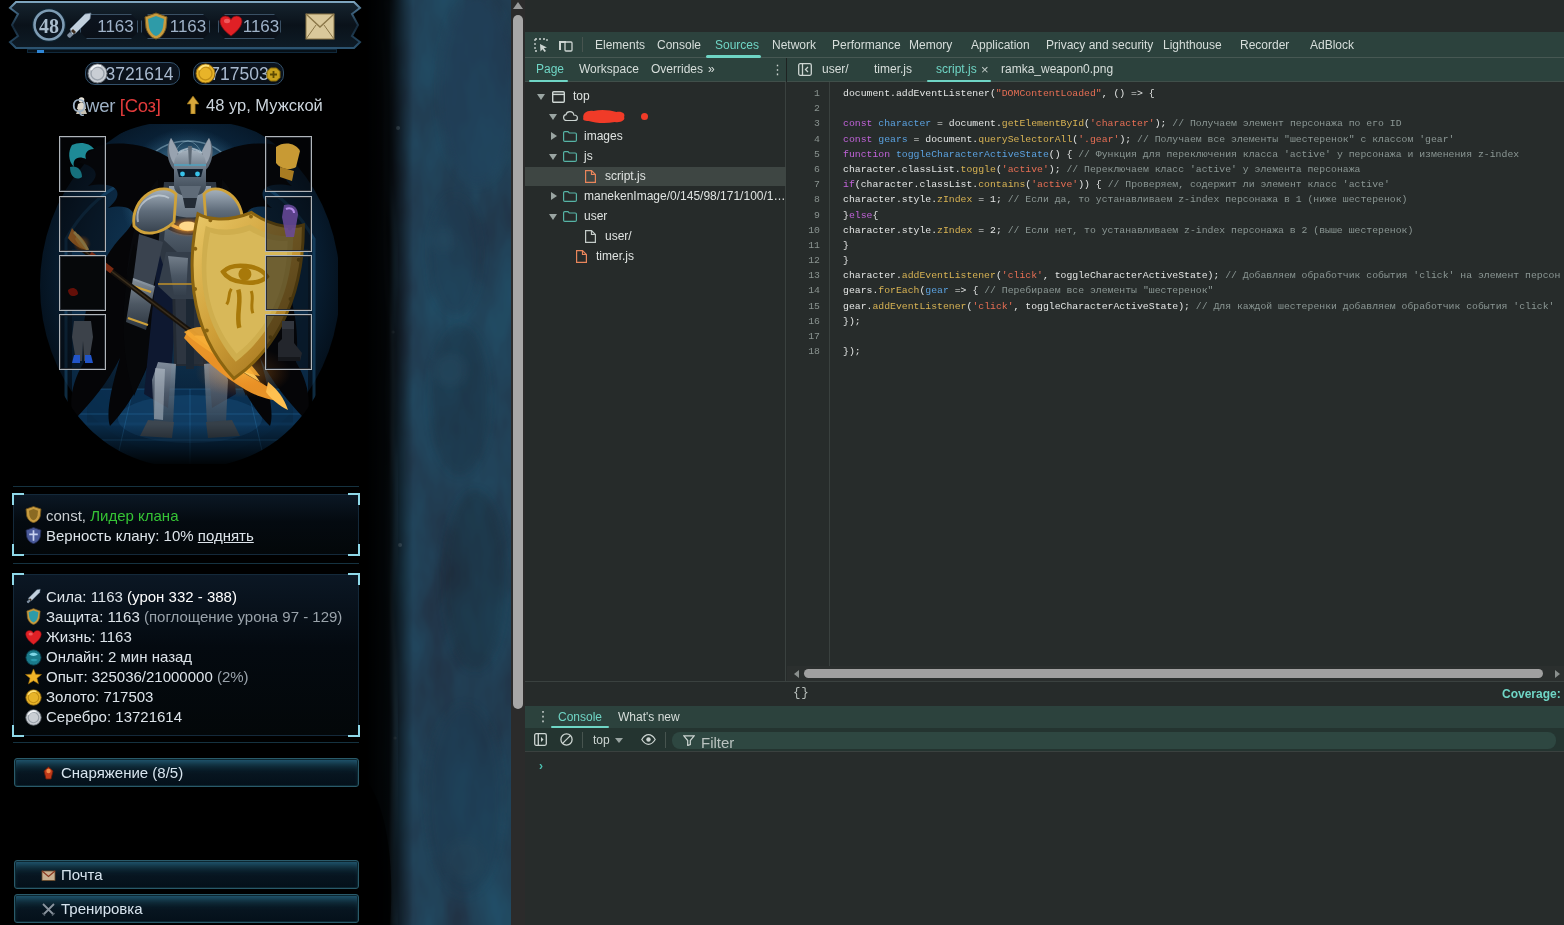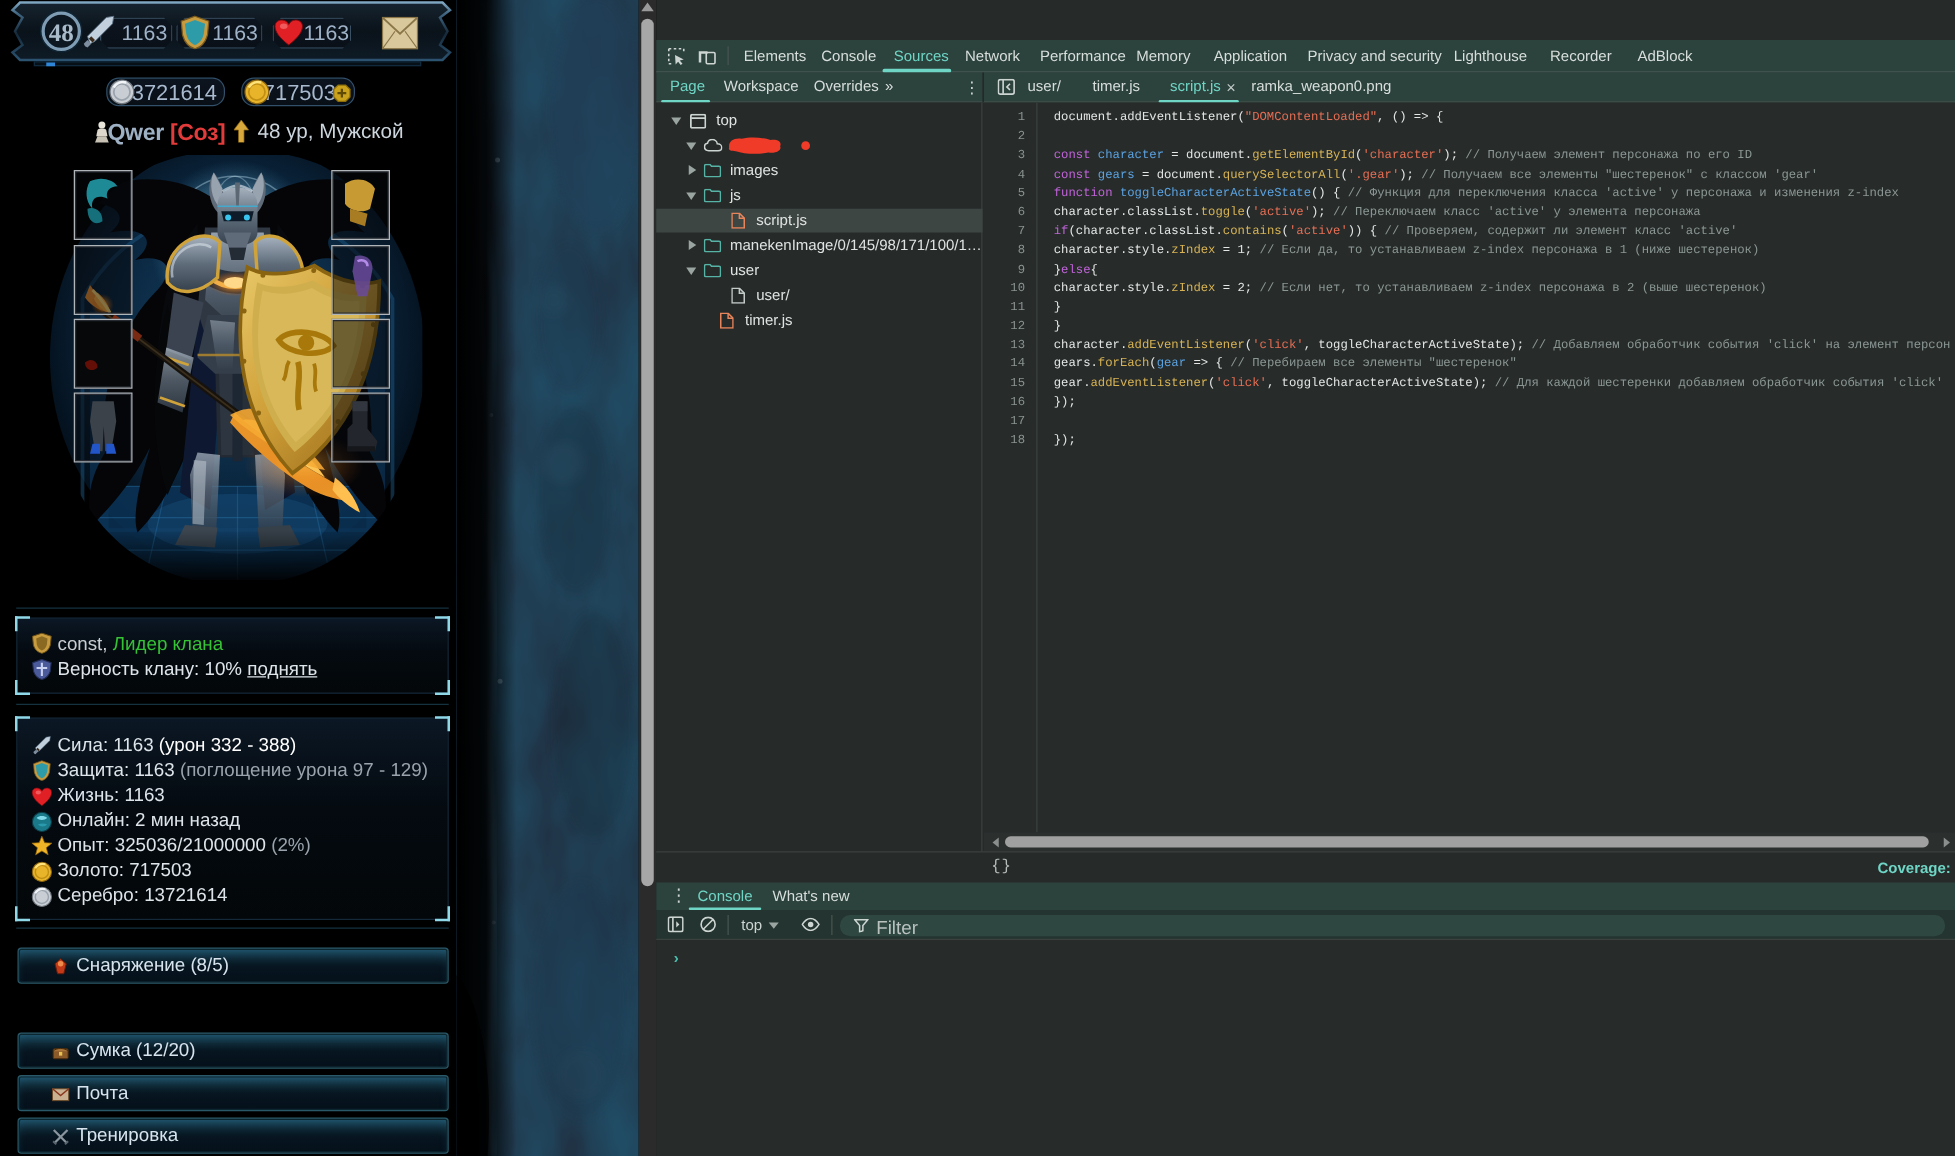--- a/index.html
+++ b/index.html
@@ -192,21 +192,21 @@
     <svg class="abs" style="left:266px;top:67px" width="15" height="15" viewBox="0 0 15 15">
       <path d="M4.5 1 L10.5 1 L14 4.5 L14 10.5 L10.5 14 L4.5 14 L1 10.5 L1 4.5 Z" fill="#caa21c" stroke="#8a6c08" stroke-width="1"></path>
       <path d="M7.5 4 L7.5 11 M4 7.5 L11 7.5" stroke="#5e4a04" stroke-width="1.8"></path>
     </svg>
 
     <svg class="abs" style="left:74px;top:96px" width="15" height="19" viewBox="0 0 15 19">
       <circle cx="7.5" cy="4" r="2.8" fill="#e8e4da"></circle>
       <path d="M4 8 C5 6.5 10 6.5 11 8 L12 13 L3 13 Z" fill="#ded8cc"></path>
       <path d="M2 18 L4 13 L11 13 L13 18 Z" fill="#c8c2b4"></path>
     </svg>
-    <div class="abs" style="left:86px;top:95px;font-size:18.5px;letter-spacing:-0.3px;font-weight:bold;color:#9db0c4;white-space:nowrap">Qwer <span style="color:#e23b3b">[Соз]</span></div>
+    <div class="abs" style="left:72px;top:95px;font-size:18.5px;letter-spacing:-0.3px;font-weight:normal;color:#9db0c4;white-space:nowrap">Qwer <span style="color:#e23b3b">[Соз]</span></div>
     <svg class="abs" style="left:187px;top:96px" width="12" height="18" viewBox="0 0 12 18">
       <path d="M6 0 L12 8 L8.2 8 L8.2 18 L3.8 18 L3.8 8 L0 8 Z" fill="#d8a83c" stroke="#8a6410" stroke-width="0.6"></path>
     </svg>
     <div class="abs" style="left:206px;top:96px;font-size:16.5px;color:#ccd5dd;white-space:nowrap">48 ур, Мужской</div>
 
     <svg class="abs" style="left:38px;top:124px" width="300" height="340" viewBox="0 0 300 340">
       <defs>
         <radialGradient id="glow" cx="0.5" cy="0.45" r="0.62">
           <stop offset="0" stop-color="#154264"></stop>
             <stop offset="0.55" stop-color="#0b2740"></stop>
@@ -443,28 +443,20 @@
       </svg>
     <div class="srow" style="top:708px">Серебро: 13721614</div>
 
     <div class="mbtn" style="top:758px">
       <svg class="micon" viewBox="0 0 15 15">
           <path d="M7.5 1 L12 5 L10 13 L5 13 L3 5 Z" fill="#c03a1a" stroke="#6a1c08" stroke-width="0.8"></path>
           <circle cx="7.5" cy="5" r="2.2" fill="#f08a4a"></circle>
         </svg>
       <span class="lbl">Снаряжение (8/5)</span>
       </div>
-    <div class="mbtn" style="top:826px">
-      <svg class="micon" viewBox="0 0 15 15">
-          <rect x="1.5" y="5" width="12" height="8" rx="1" fill="#8a5a28" stroke="#4a2c0c" stroke-width="0.8"></rect>
-          <path d="M1.5 7 C4 4 11 4 13.5 7" fill="#a8743a" stroke="#4a2c0c" stroke-width="0.8"></path>
-          <rect x="6.2" y="7.5" width="2.6" height="3" fill="#e8c050"></rect>
-        </svg>
-      <span class="lbl">Сумка (12/20)</span>
-      </div>
     <div class="mbtn" style="top:894px">
       <svg class="micon" viewBox="0 0 15 15">
           <path d="M2 2 L12 12 M13 2 L3 12" stroke="#8a949e" stroke-width="1.8"></path>
           <path d="M1.5 11 L4 13.5 M13.5 11 L11 13.5" stroke="#5a646e" stroke-width="1.6"></path>
         </svg>
       <span class="lbl">Тренировка</span>
       </div>
     <div class="mbtn" style="top:860px">
       <svg class="micon" viewBox="0 0 15 15">
           <rect x="1" y="3" width="13" height="9.5" fill="#c8b090" stroke="#6a4a28" stroke-width="0.8"></rect>

